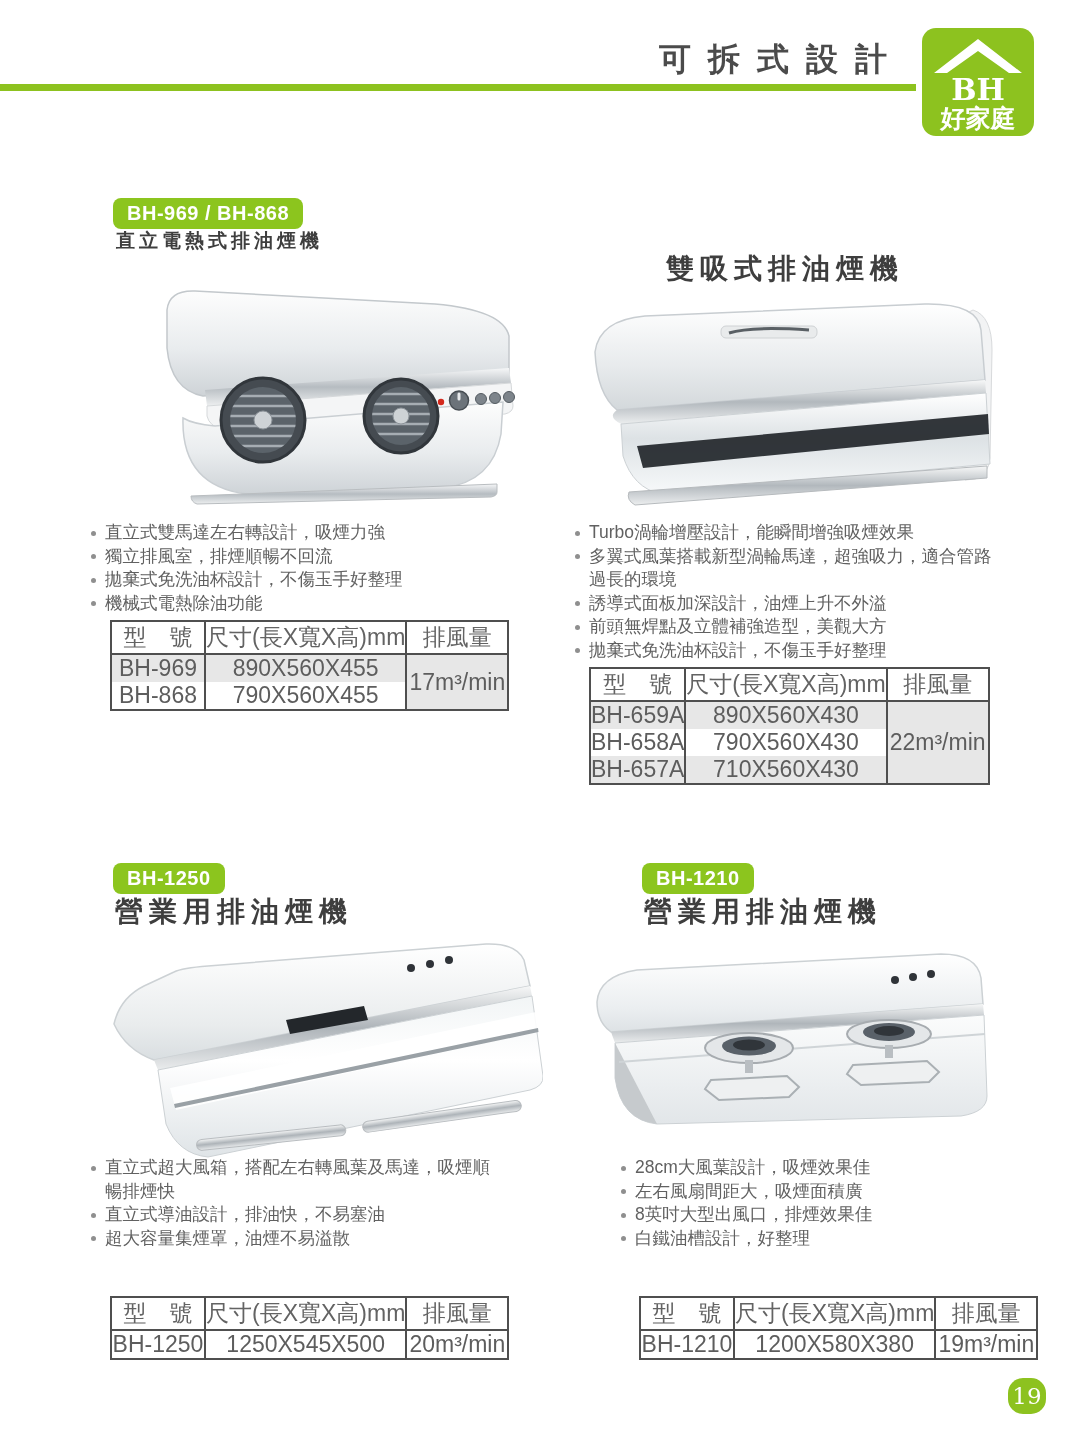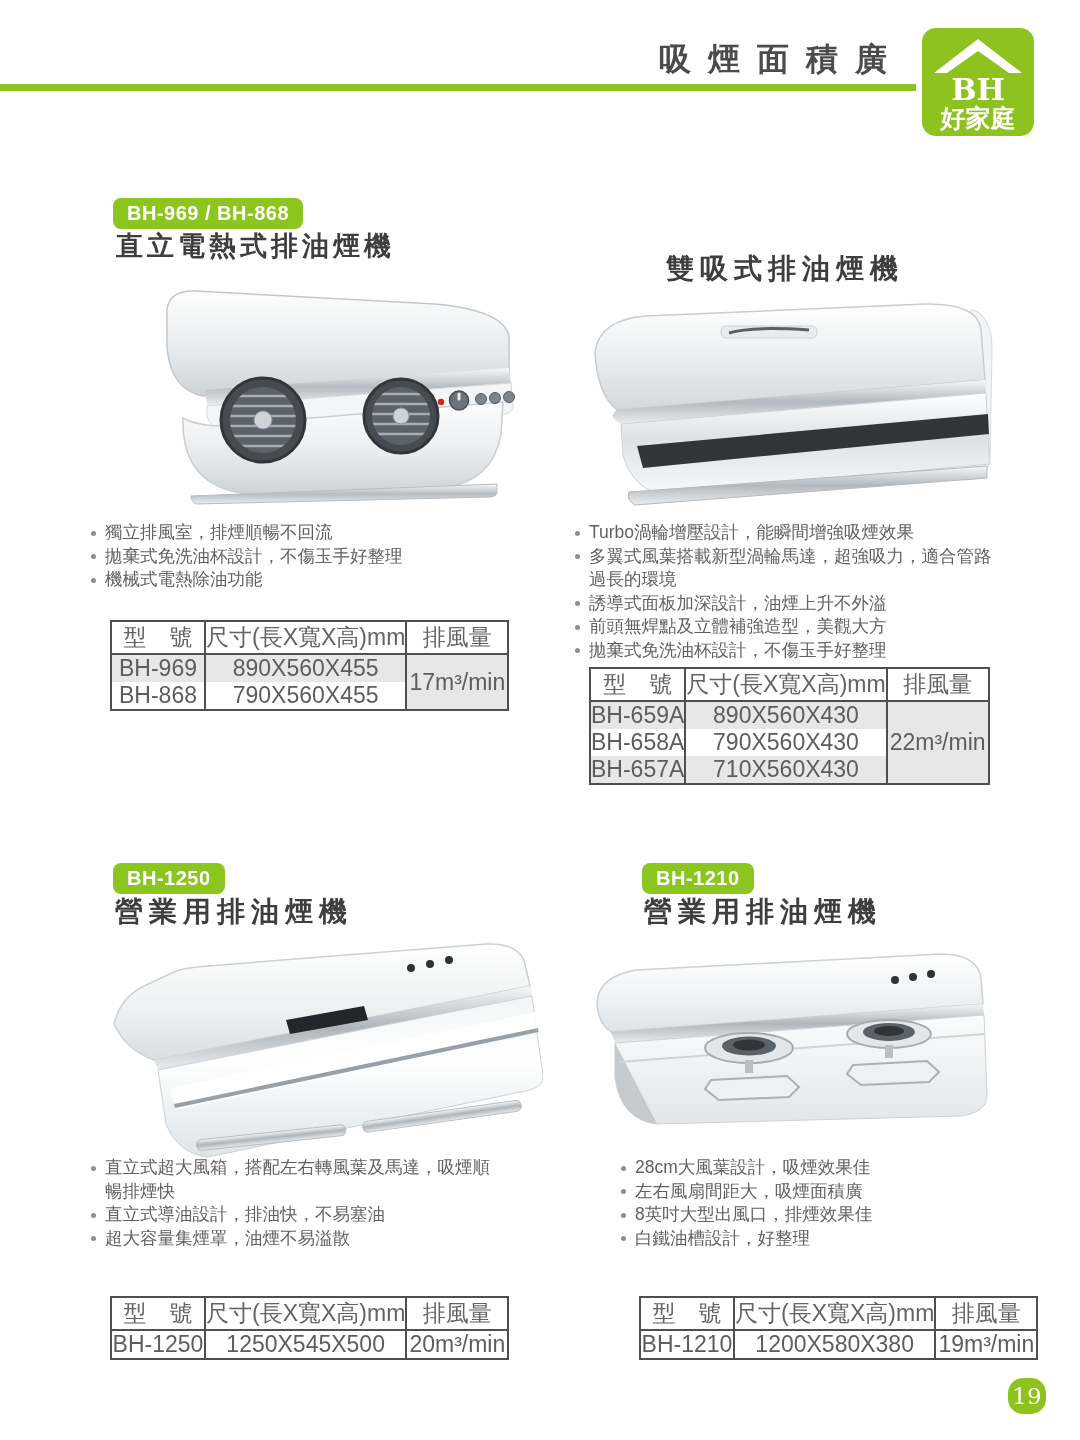--- a/index.html
+++ b/index.html
@@ -13,21 +13,21 @@
     font-size:32px;font-weight:bold;color:#4b4b4b;letter-spacing:17px;white-space:nowrap;
   }
   .hdr-rule{position:absolute;left:0;top:84px;width:916px;height:7px;background:#8dc21f;}
   .logo{position:absolute;left:922px;top:28px;width:112px;height:124px;}
   
   .badge{
     position:absolute;height:31px;line-height:31px;padding:0 14px;border-radius:8px;
     background:#8cc51e;color:#fff;font-size:20px;font-weight:bold;letter-spacing:.5px;white-space:nowrap;
   }
   .ptitle{
-    position:absolute;margin:0;font-size:27px;font-weight:bold;color:#3e3e3e;
+    position:absolute;margin:0;font-size:19px;font-weight:bold;color:#3e3e3e;
     letter-spacing:5px;white-space:nowrap;
   }
   .b1{left:113px;top:198px;}  .t1{left:116px;top:228px;letter-spacing:4px;}
   .b2{left:612px;top:220px;}  .t2{left:666px;top:250px;font-size:28px;letter-spacing:6px;}
   .b3{left:113px;top:863px;}  .t3{left:115px;top:893px;font-size:28px;letter-spacing:6px;}
   .b4{left:642px;top:863px;}  .t4{left:644px;top:893px;font-size:28px;letter-spacing:6px;}
   
   .pimg{position:absolute;}
   .i1{left:105px;top:278px;width:420px;height:238px;}
   .i2{left:553px;top:288px;width:440px;height:230px;}
@@ -63,21 +63,21 @@
     position:absolute;left:1008px;top:1378px;width:38px;height:36px;border-radius:15px;
     background:#8dc21f;color:#fff;font-family:"DejaVu Serif",serif;font-size:23px;
     line-height:36px;text-align:center;
   }
 </style>
 </head>
 <body>
 
 <div class="page">
 
-  <div class="hdr-title">吸煙面積廣</div>
+  <div class="hdr-title">可拆式設計</div>
   <div class="hdr-rule"></div>
   <div class="logo">
     <svg width="112" height="108" viewBox="0 0 112 108">
       <rect width="112" height="108" rx="14" fill="#8dc21f"></rect>
       <path d="M12 45 L56 11 L100 45 L87 45 L56 23 L25 45 Z" fill="#ffffff"></path>
       <text x="56" y="72" text-anchor="middle" font-family="DejaVu Serif, serif" font-size="30" font-weight="bold" fill="#ffffff">BH</text>
       <text x="56" y="99" text-anchor="middle" font-family="Liberation Sans, sans-serif" font-size="25" font-weight="bold" fill="#ffffff">好家庭</text>
     </svg>
   </div>
 
@@ -139,20 +139,21 @@
       <rect x="352.5" y="114.5" width="3" height="8" rx="1.5" fill="#e8eaec"></rect>
       <circle cx="376" cy="121" r="5.5" fill="#7d848b" stroke="#545b61"></circle>
       <circle cx="390" cy="120" r="5.5" fill="#7d848b" stroke="#545b61"></circle>
       <circle cx="404" cy="119" r="5.5" fill="#7d848b" stroke="#545b61"></circle>
 
       <path d="M86 218 L392 206 L392 214 Q392 218 386 219 L92 226 Q86 224 86 218 Z" fill="url(#c1)" stroke="#b9bdc0"></path>
     </svg>
   </div>
 
   <ul class="feat f1">
+    <li><span class="dot"></span><span>直立式雙馬達左右轉設計，吸煙力強</span></li>
     <li><span class="dot"></span><span>獨立排風室，排煙順暢不回流</span></li>
     <li><span class="dot"></span><span>拋棄式免洗油杯設計，不傷玉手好整理</span></li>
     <li><span class="dot"></span><span>機械式電熱除油功能</span></li>
   </ul>
 
   <table class="spec tb1">
     <thead>
       <tr>
         <th class="c1">型　號</th>
         <th class="c2">尺寸(長X寬X高)mm</th>

